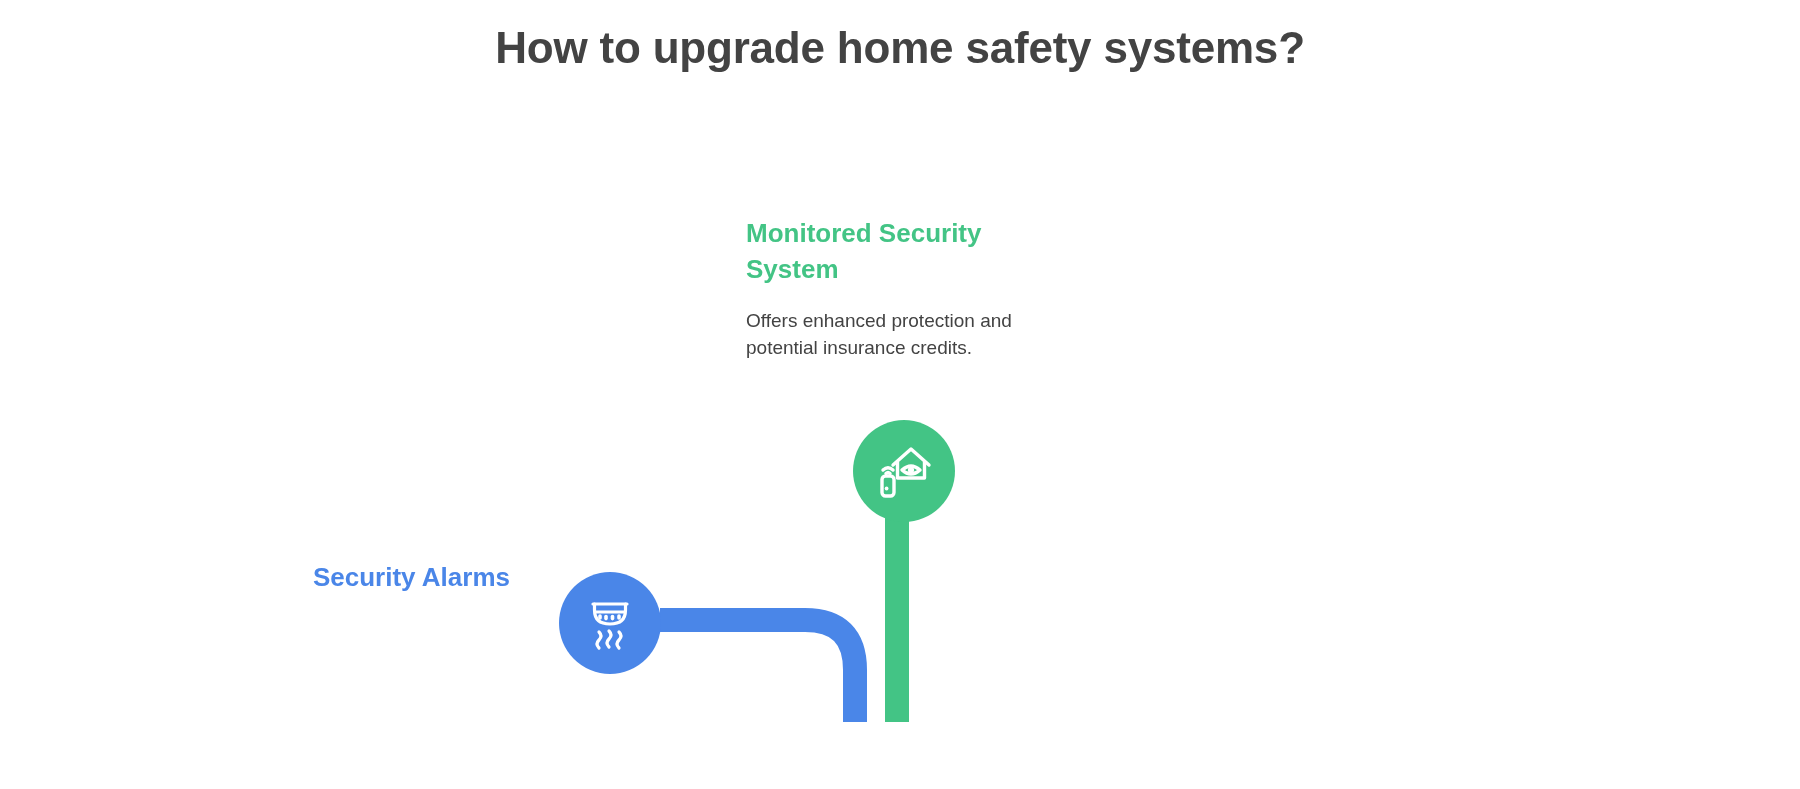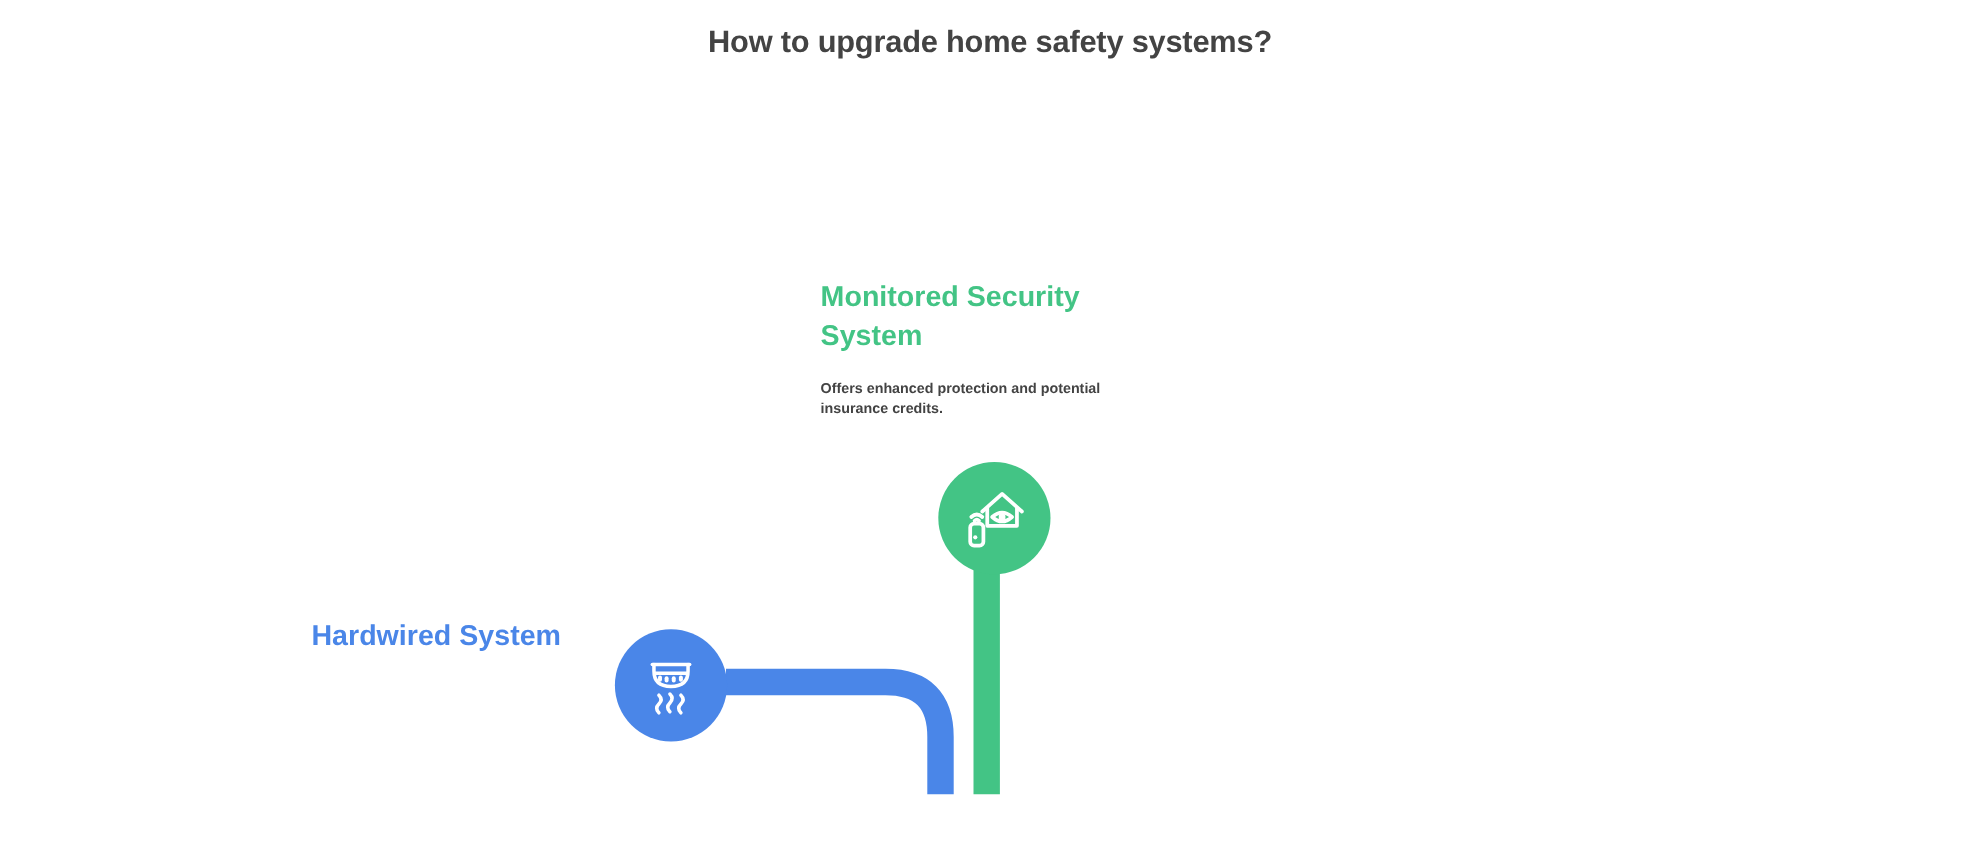--- a/index.html
+++ b/index.html
@@ -23,21 +23,21 @@
     height: 789px;
   }
 
   
   .page-title {
     position: absolute;
     top: 20px;
     left: 0;
     width: 1800px;
     text-align: center;
-    font-size: 28px;
+    font-size: 44px;
     font-weight: bold;
     color: #434343;
     letter-spacing: -0.2px;
     line-height: 1.25;
   }
 
   
   #connectors {
     position: absolute;
     top: 0;
@@ -74,34 +74,33 @@
   
   .node-text { position: absolute; }
 
   .node-heading {
     font-size: 26px;
     font-weight: bold;
     line-height: 1.38;
     margin: 0 0 20px 0;
   }
   .node-body {
-    font-size: 13px;
-    font-weight: bold;
+    font-size: 19px;
+    font-weight: normal;
     color: #434343;
     line-height: 1.42;
     margin: 0;
   }
 
   
   #text-green {
     left: 746px;
     top: 216px;
     width: 310px;
     text-align: left;
-    margin-top: 36px;
   }
   #text-green .node-heading { color: #43C485; }
 
   
   #text-blue {
     left: 90px;
     top: 560px;
     width: 420px;
     text-align: right;
   }
@@ -165,16 +164,16 @@
       </g>
     </svg>
   </div>
 
   <div class="node-text" id="text-green">
     <div class="node-heading">Monitored Security System</div>
     <div class="node-body">Offers enhanced protection and potential insurance credits.</div>
   </div>
 
   <div class="node-text" id="text-blue">
-    <div class="node-heading">Hardwired System</div>
+    <div class="node-heading">Security Alarms</div>
   </div>
 
 </div>
 
 </body></html>

